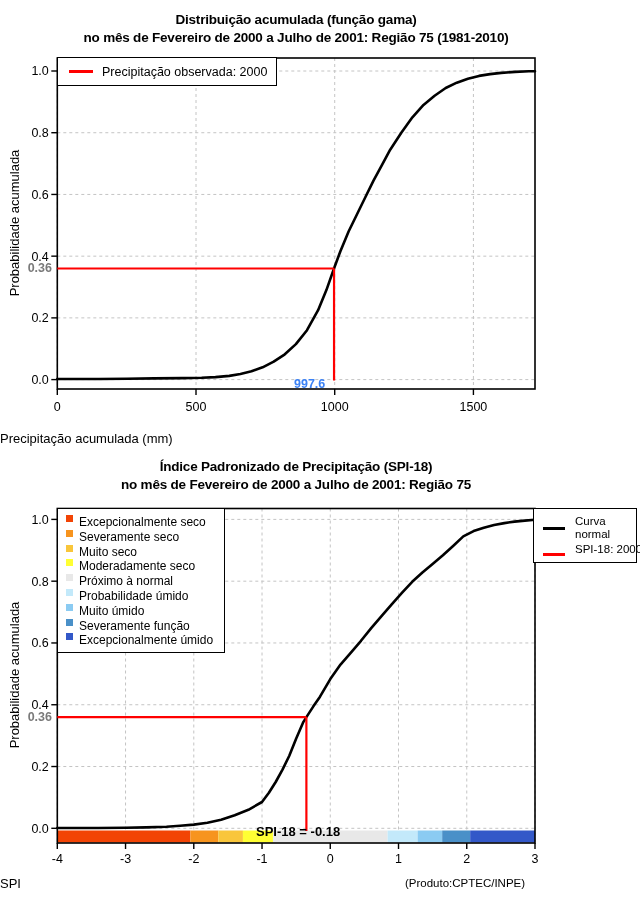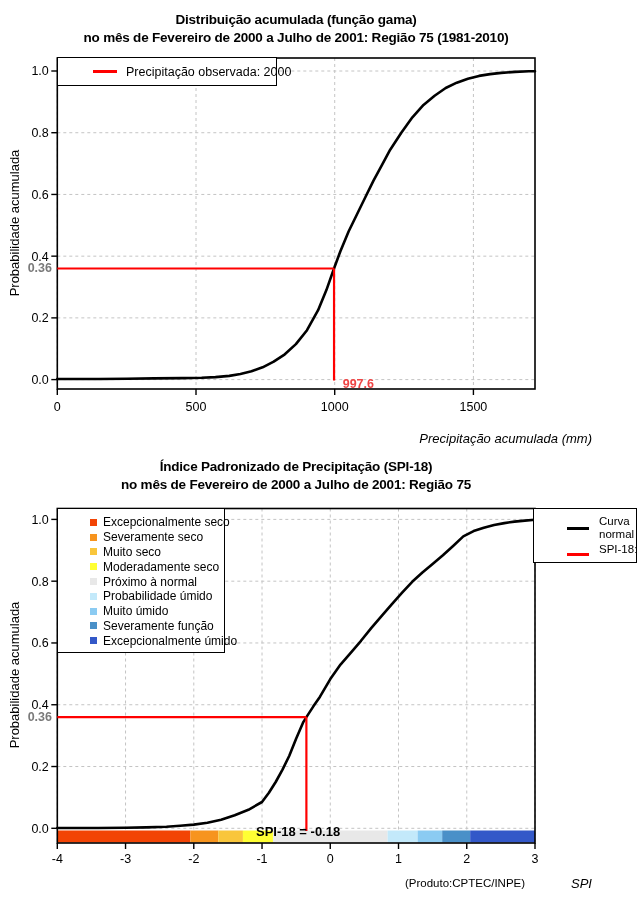--- a/index.html
+++ b/index.html
@@ -9,43 +9,43 @@
 
   .title{position:absolute;left:0;width:592px;text-align:center;font-weight:bold;
          font-size:13.5px;line-height:18px;letter-spacing:-0.2px;}
   #title1{top:11px;}
   #title2{top:458px;}
 
   .ylab{position:absolute;font-size:13px;white-space:nowrap;
         transform:translate(-50%,-50%) rotate(-90deg);}
   #ylab1{left:14px;top:223px;}
   #ylab2{left:14px;top:675px;}
-  .xlab{position:absolute;left:0;width:592px;text-align:right;font-size:13px;font-style:italic;}
+  .xlab{position:absolute;left:0;width:592px;text-align:left;font-size:13px;}
   #xlab1{top:431px;}
   #xlab2{top:876px;}
   .footnote{position:absolute;top:877px;left:390px;width:150px;text-align:center;font-size:11.5px;}
 
-  .legend-box{position:absolute;background:#fff;border:1.6px solid #000;box-sizing:border-box;padding-left:24px;}
+  .legend-box{position:absolute;background:#fff;border:1.6px solid #000;box-sizing:border-box;}
   #legend1{left:57px;top:57px;width:220px;height:29px;display:flex;align-items:center;}
   #legend1 .line-sample{width:24px;height:3px;margin-left:11px;flex:none;}
   #legend1 .lbl{margin-left:9px;font-size:12.5px;white-space:nowrap;}
 
   #legend2L{left:57px;top:508px;width:168px;height:145px;padding-top:6px;}
-  .lrow{display:flex;align-items:center;height:14.8px;}
+  .lrow{display:flex;height:14.8px;}
   .sq{width:7px;height:7px;margin-left:8px;flex:none;}
   .lrow .lbl{margin-left:6px;font-size:12px;white-space:nowrap;}
 
   #legend2R{left:533px;top:508px;width:104px;height:55px;font-size:11.5px;padding-top:6px;}
   .l2r-row{display:flex;align-items:center;}
   .l2r-line{width:22px;height:3px;margin-left:9px;flex:none;}
   .l2r-lbl{margin-left:10px;line-height:13px;white-space:nowrap;}
 
   .marker{position:absolute;font-weight:bold;font-size:12.5px;}
   #m1-prob{left:14px;top:261px;width:38px;text-align:right;color:#7a7a7a;}
-  #m1-val{left:294px;top:377px;width:80px;text-align:right;color:#ef4444;}
+  #m1-val{left:294px;top:377px;width:80px;text-align:left;color:#3b82f6;}
   #m2-prob{left:14px;top:710px;width:38px;text-align:right;color:#7a7a7a;}
   #m2-label{left:256px;top:824px;font-size:13px;color:#000;white-space:nowrap;}
 
   
   .grid{stroke-width:1;stroke-dasharray:3,3;fill:none;}
   .box{fill:none;stroke:#000;stroke-width:1.6;}
   .tick{stroke:#000;stroke-width:1.4;}
   .ticklbl{font-family:"Liberation Sans",sans-serif;font-size:12.5px;fill:#000;}
   .curve{fill:none;stroke-width:2.6;stroke-linejoin:round;stroke-linecap:round;}
   .redline{stroke-width:2.2;fill:none;}

